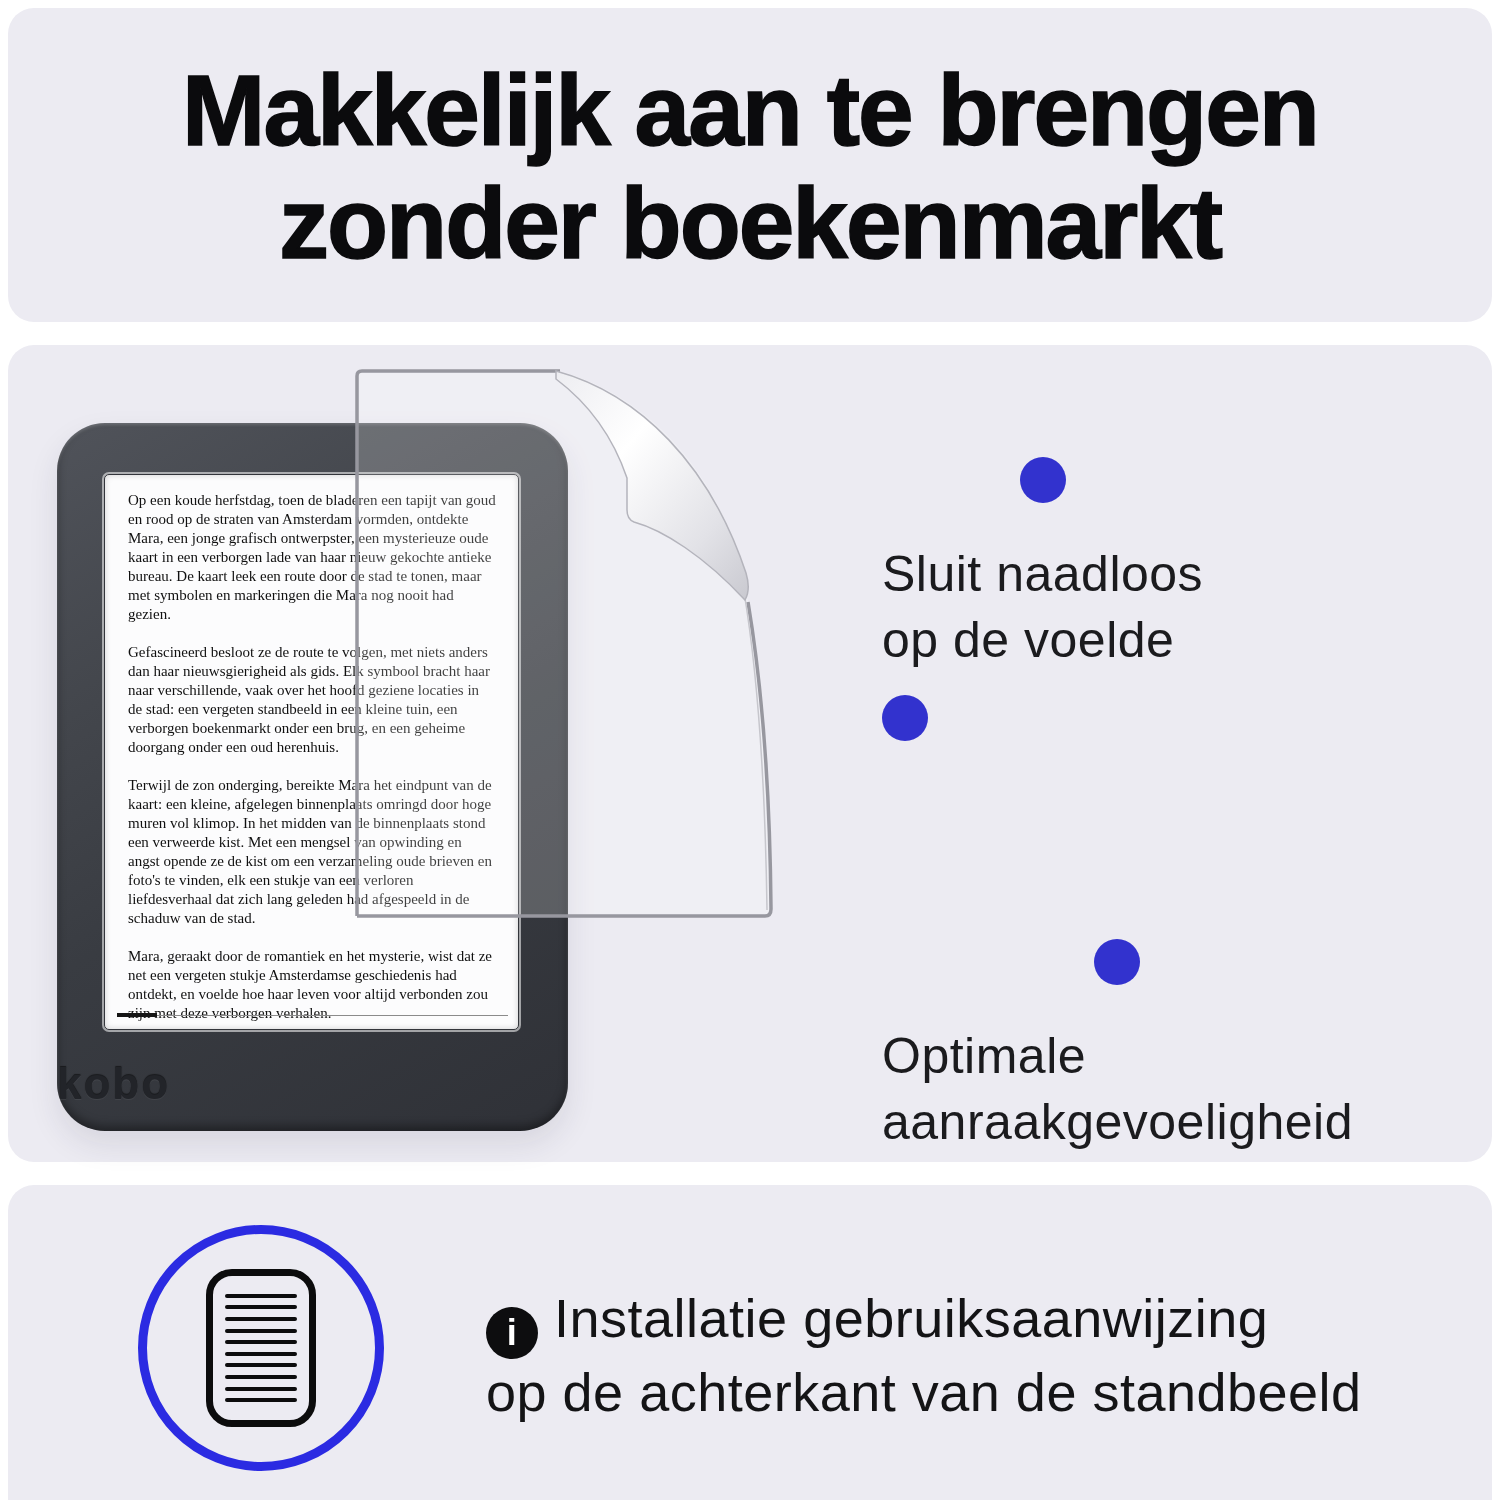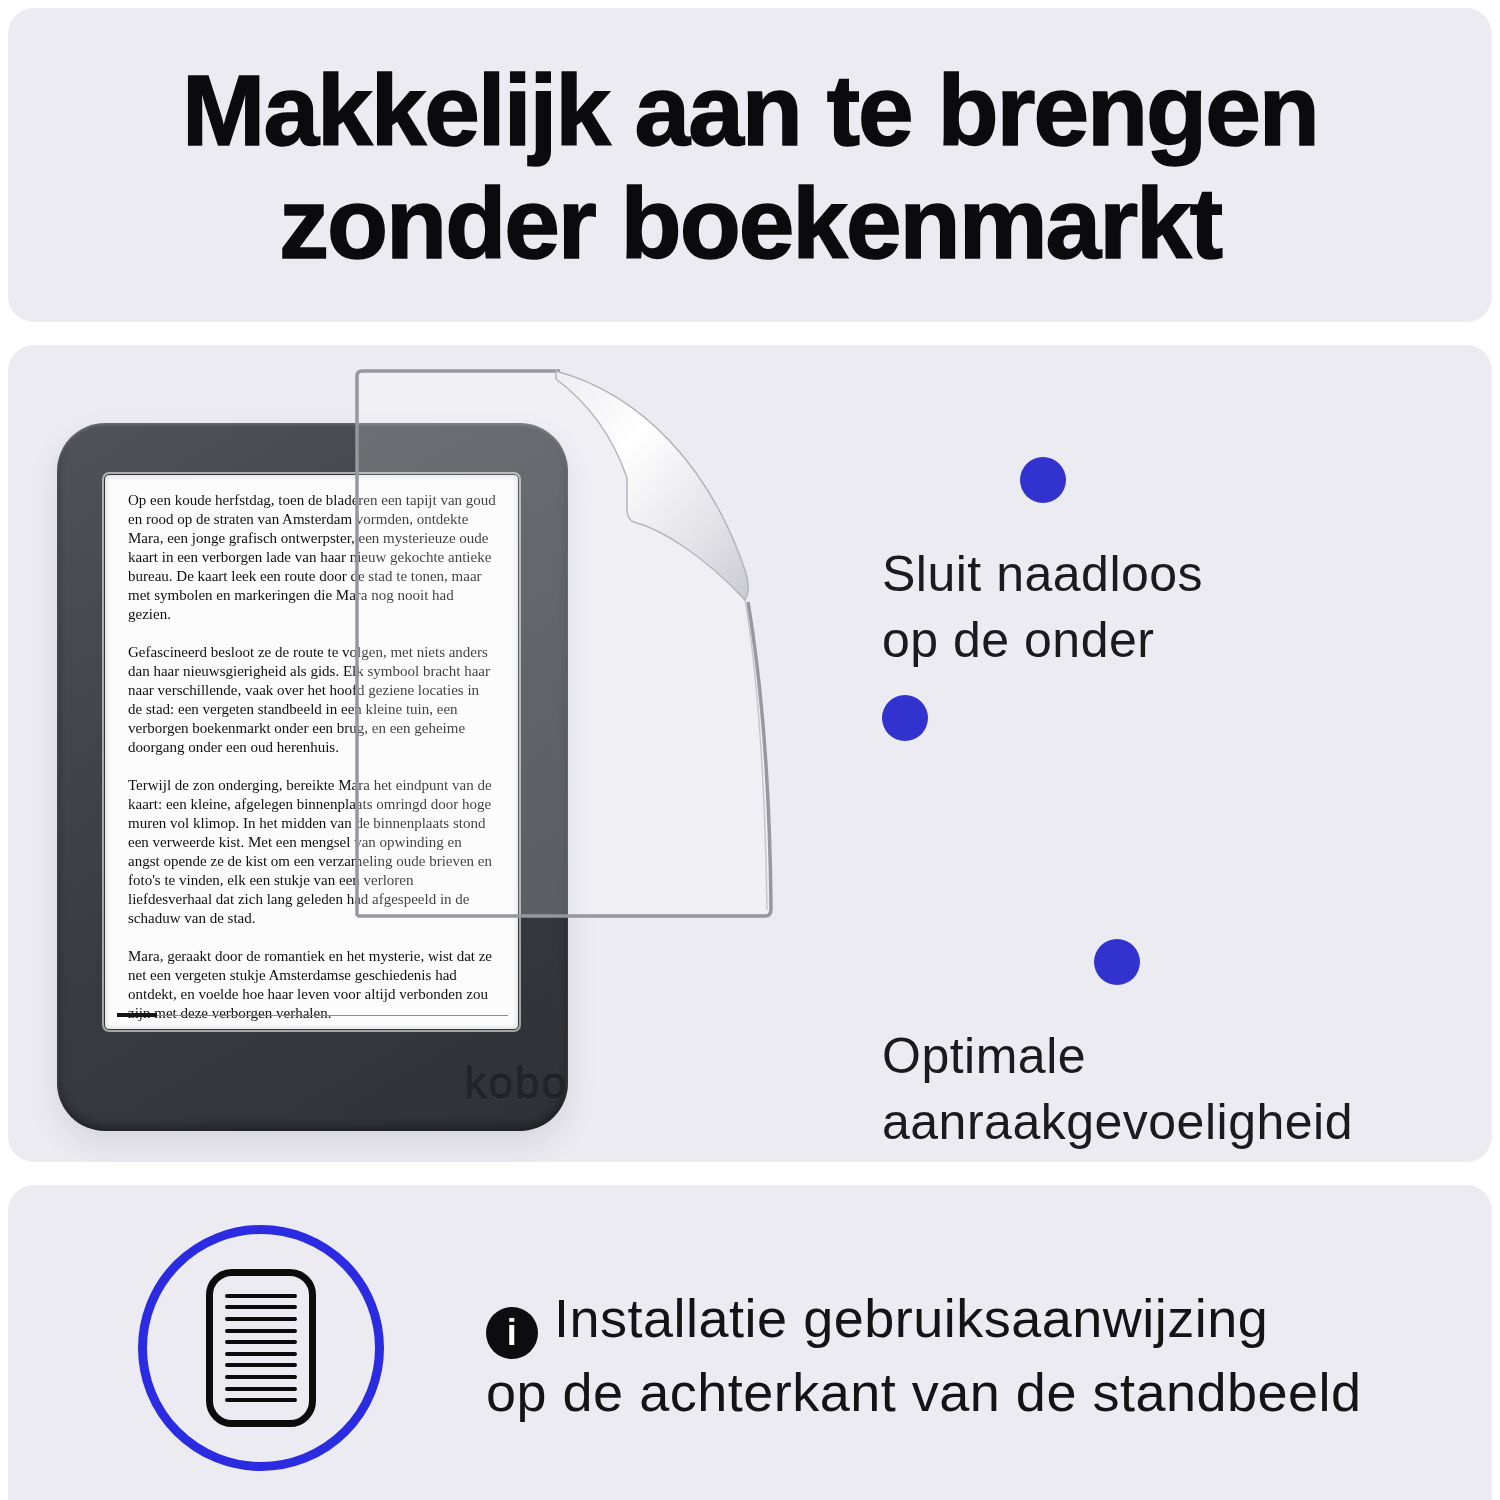--- a/index.html
+++ b/index.html
@@ -42,22 +42,22 @@
   }
   .screen p{margin:0 0 19px 0;}
   .screen-progress{
     position:absolute;left:12px;right:10px;bottom:7px;height:6px;
     border-top:1px solid #8b8b8b;
   }
   .screen-progress-done{
     position:absolute;left:0;top:-3px;width:40px;height:4px;background:#151515;
   }
   .brand{
-    position:absolute;left:0;right:0;top:636px;text-align:right;
-    font-size:44px;font-weight:400;letter-spacing:2px;color:#222429;
+    position:absolute;left:0;right:0;top:636px;text-align:left;
+    font-size:44px;font-weight:700;letter-spacing:2px;color:#222429;
     text-shadow:0 -1px 1px rgba(0,0,0,.55), 0 1px 1px rgba(255,255,255,.07);
   }
 
   
   .film{position:absolute;left:0;top:0;width:1500px;height:1500px;pointer-events:none;}
 
   
   .features{position:absolute;left:874px;top:0;width:600px;}
   .feature{position:absolute;display:flex;align-items:center;gap:38px;flex-direction:column;}
   .feature-1{top:112px;}
@@ -113,21 +113,21 @@
       </div>
     </div>
     <div class="brand">kobo</div>
   </div>
 
   <div class="features">
     <div class="feature feature-1">
       <span class="dot"></span>
       <span class="feature-text">
         <span>Sluit naadloos</span><br>
-        <span>op de onder</span>
+        <span>op de voelde</span>
       </span>
     </div>
     <div class="feature feature-2">
       <span class="dot"></span>
     </div>
     <div class="feature feature-3">
       <span class="dot"></span>
       <span class="feature-text">
         <span>Optimale</span><br>
         <span>aanraakgevoeligheid</span>

